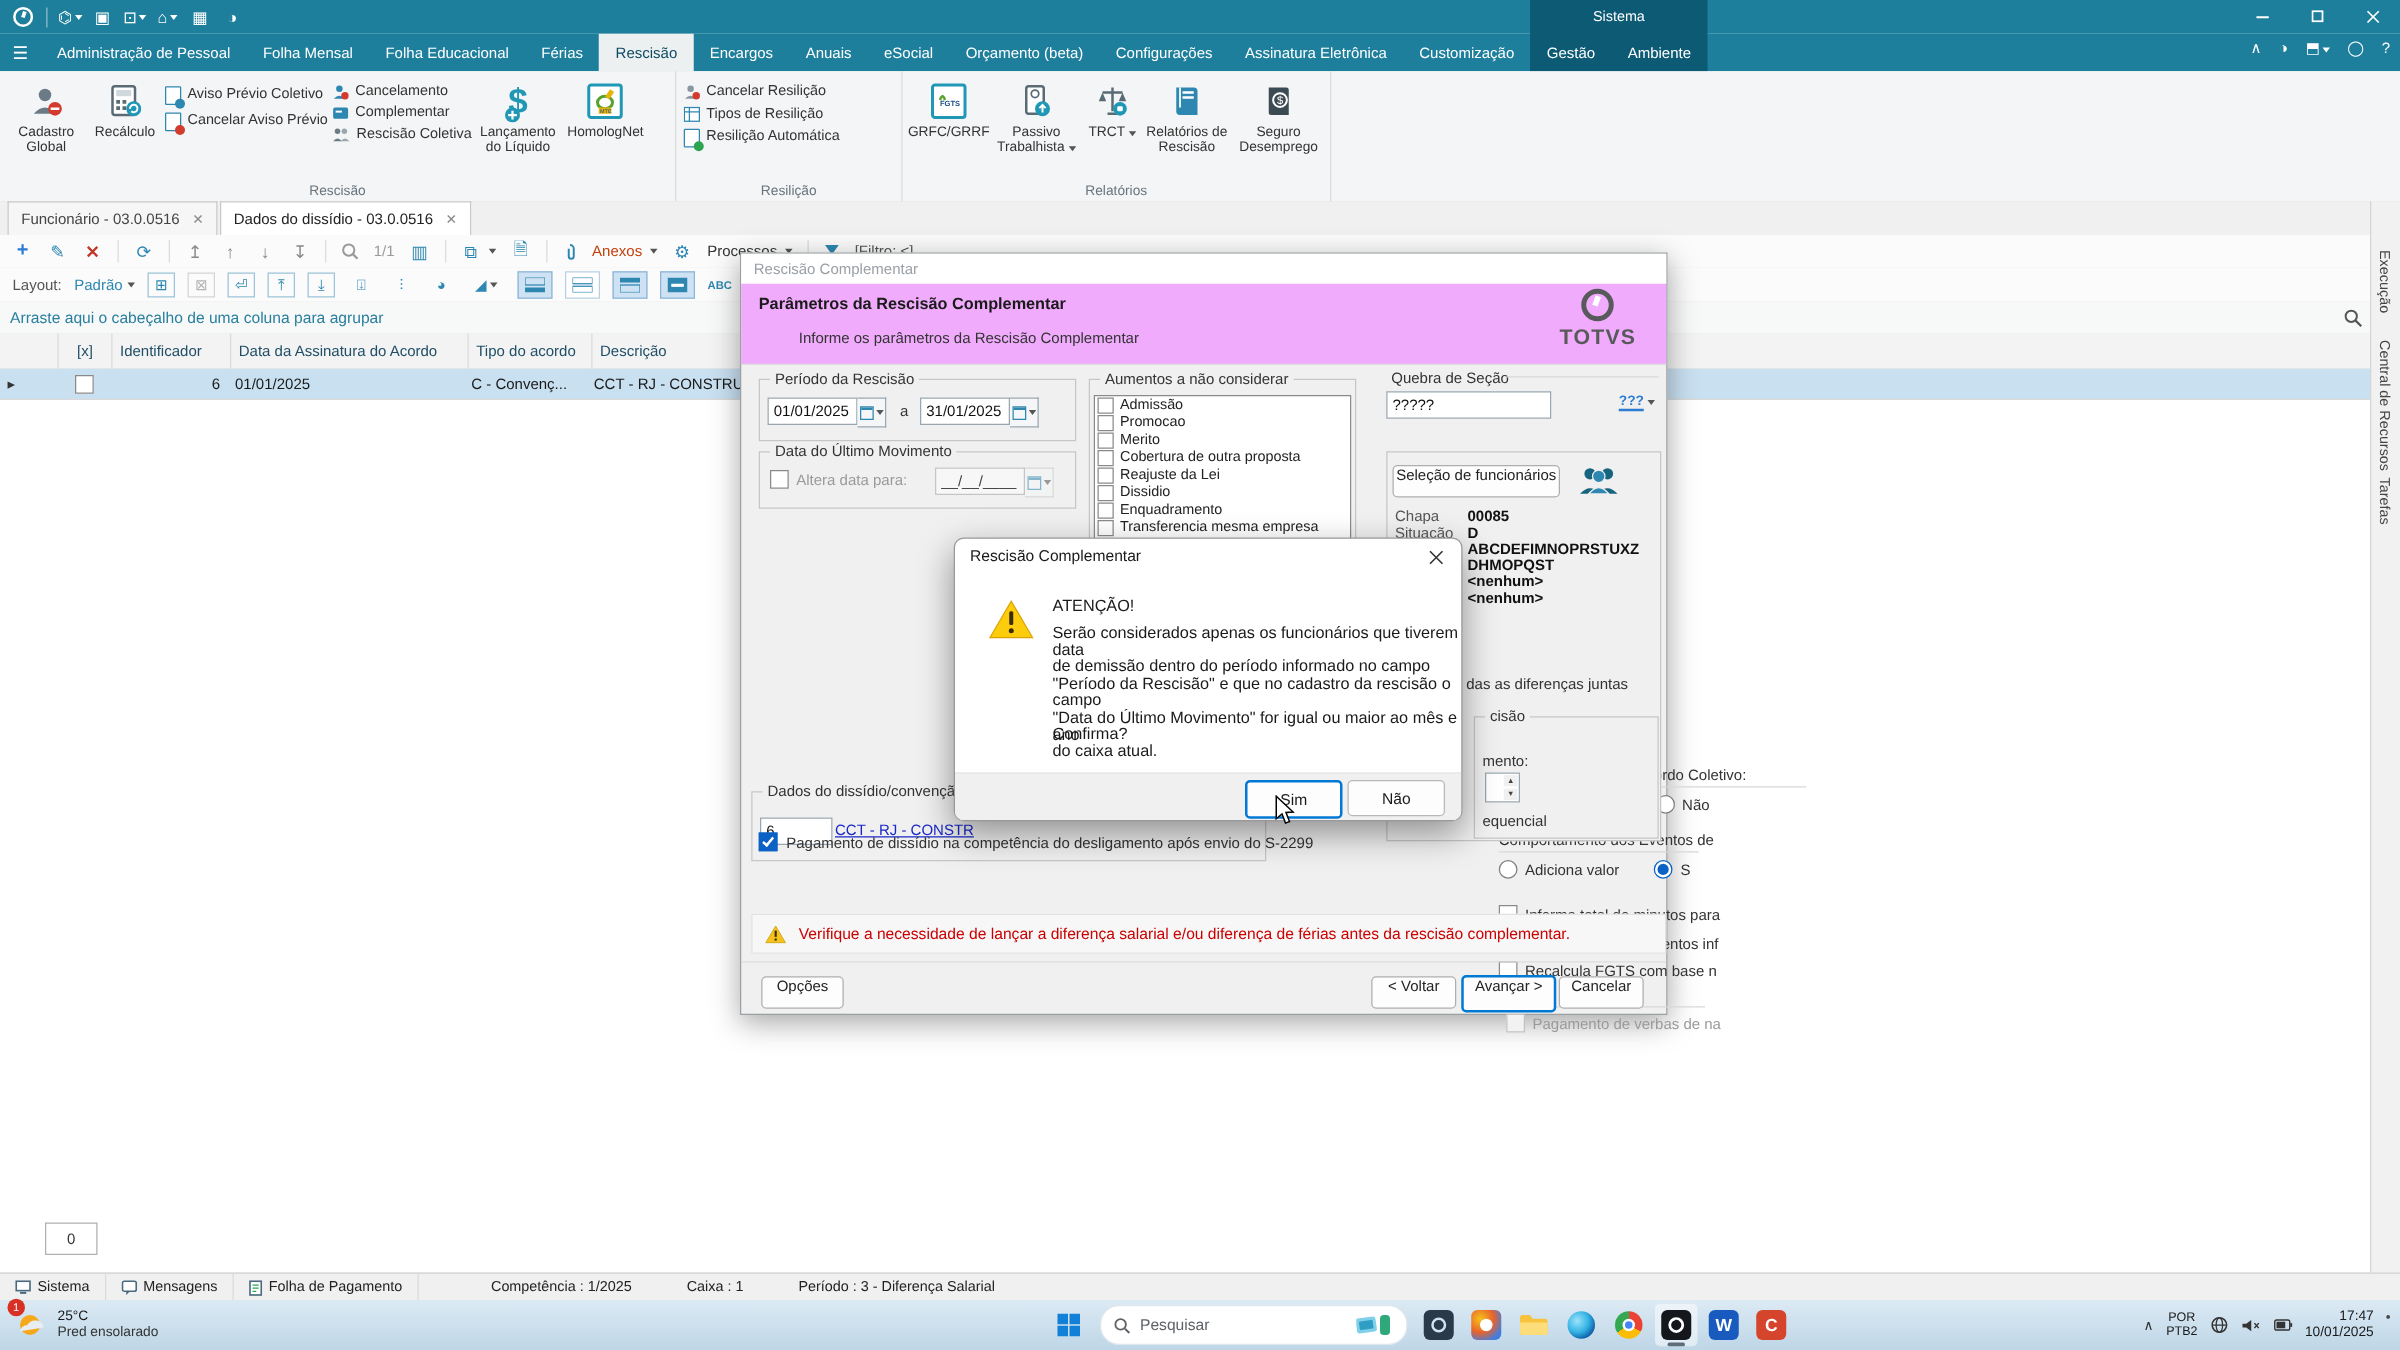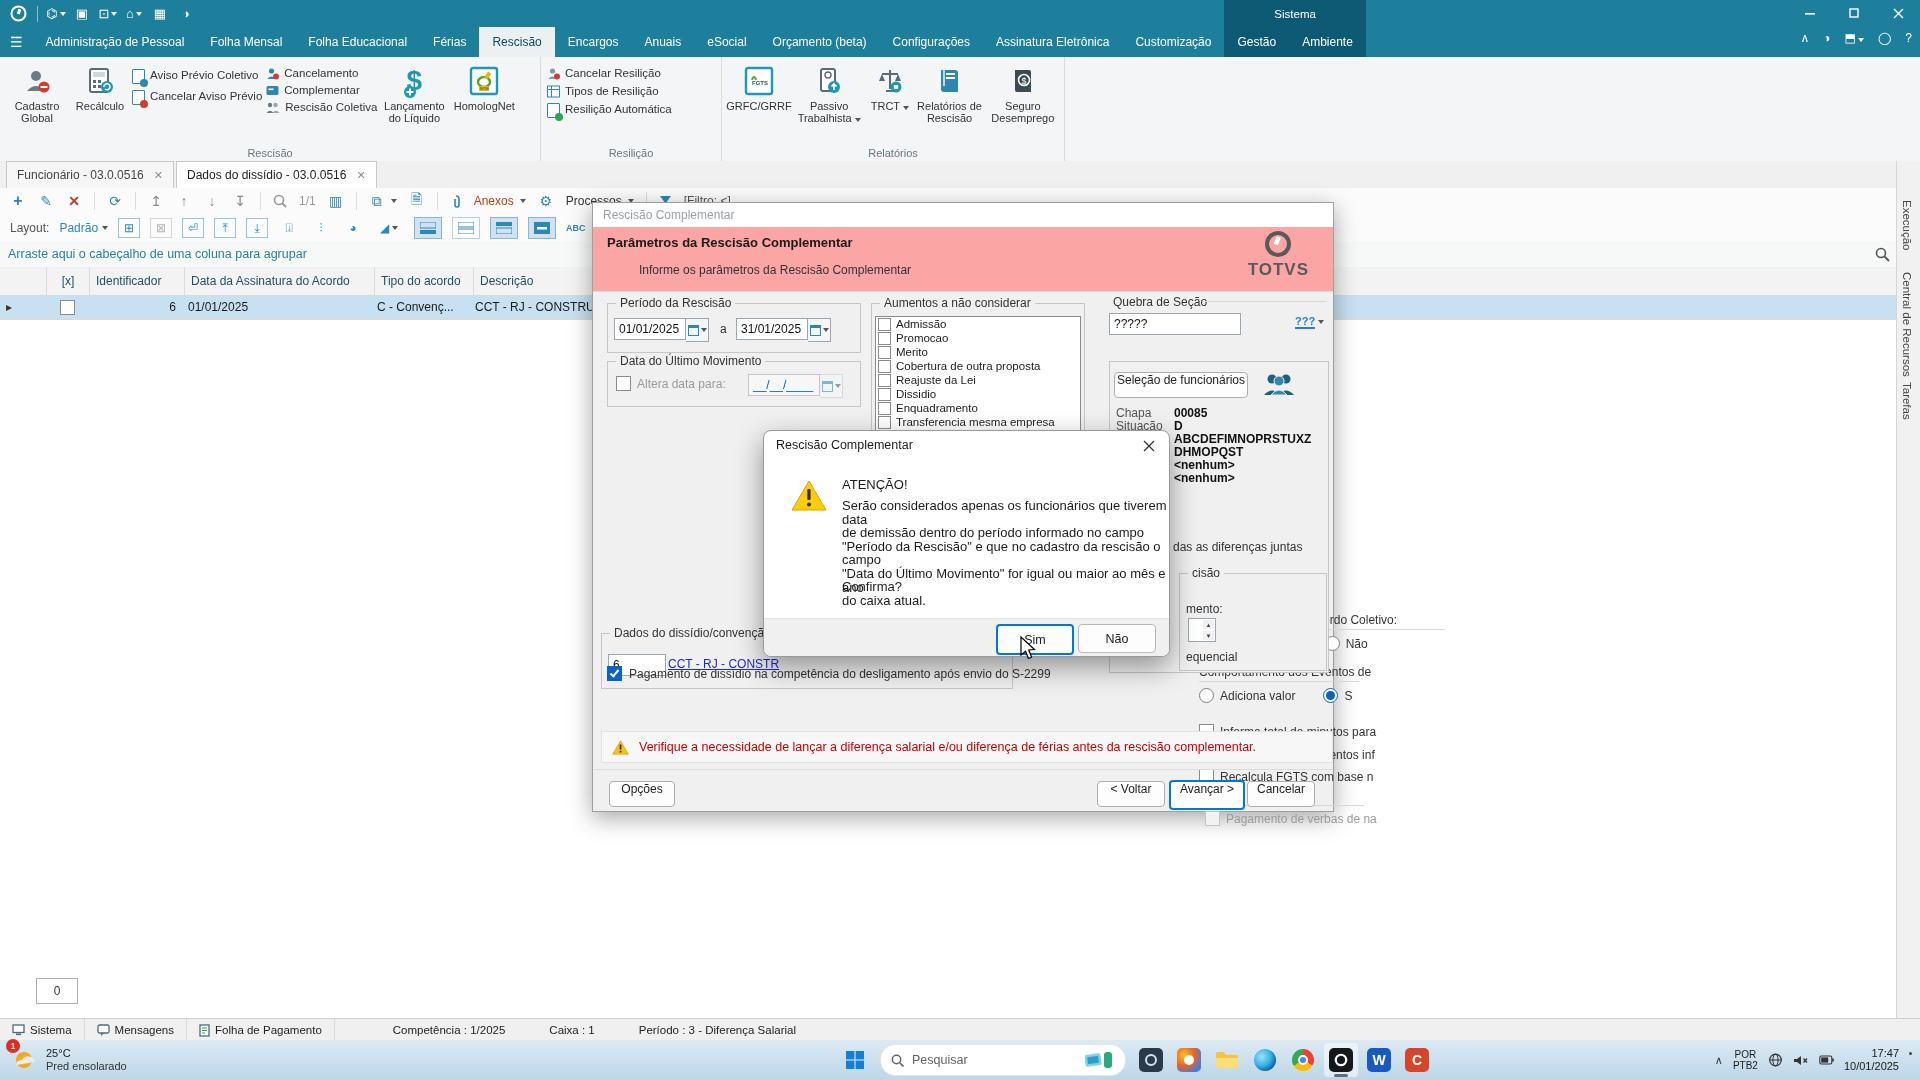--- a/index.html
+++ b/index.html
@@ -60,21 +60,21 @@
   .cb.dis{border-color:#c3c3c3;background:#f2f2f2}
   .rd{width:13px;height:13px;border:1px solid #7f7f7f;border-radius:50%;background:#fff;display:inline-block;flex:none}
   .rd.sel{border-color:#0b62c4;position:relative}
   .rd.sel::after{content:"";position:absolute;inset:2px;background:#0b62c4;border-radius:50%}
   
   .vstrip{left:1896px;top:161px;width:24px;height:857px;background:#f1f1f1;border-left:1px solid #d5d5d5}
   .vtab{writing-mode:vertical-rl;font-size:11.5px;color:#444;position:absolute;left:5px;white-space:nowrap}
   
   .dlg{left:592px;top:202px;width:740px;height:608px;background:#f0f0f0;border:1px solid #9aa0a3;box-shadow:0 6px 22px rgba(0,0,0,.35)}
   .dlg-title{height:24px;background:#fff;display:flex;align-items:center;padding-left:10px;color:#9aa0a6;font-size:12px}
-  .dlg-head{height:64px;background:#fca5a5;border-bottom:1px solid #dcdcdc;position:relative}
+  .dlg-head{height:64px;background:#f0abfc;border-bottom:1px solid #dcdcdc;position:relative}
   .gbox{position:absolute;border:1px solid #c6c6c6}
   .gbox>.glab{position:absolute;top:-8px;left:8px;background:#f0f0f0;padding:0 4px;font-size:12px;color:#333;white-space:nowrap}
   .field{background:#fff;border:1px solid #9aa7b0;display:flex;align-items:center;padding:0 4px;font-size:12px;color:#111}
   .calbtn{width:22px;border:1px solid #9aa7b0;border-left:none;background:#f4f6f7;display:flex;align-items:center;justify-content:center;gap:2px}
   .calgl{width:9px;height:9px;border:1px solid #2e87b0;background:
      linear-gradient(#2e87b0 2px,transparent 2px)}
   .lbl{font-size:12px;color:#333;white-space:nowrap}
   .lbl.dis{color:#9a9a9a}
   .listbox{background:#fff;border:1px solid #8a8a8a;overflow:hidden}
   .li{display:flex;align-items:center;gap:5px;height:14px;padding-left:2px;font-size:11.5px;color:#222;white-space:nowrap}
@@ -507,21 +507,21 @@
     </div>
   </div>
 
   <div class="gbox" style="left:14px;top:158px;width:252px;height:44px">
     <span class="glab">Data do Último Movimento</span>
     <div style="position:absolute;left:8px;top:14px;display:flex;align-items:center;gap:6px">
       <span class="cb"></span>
       <span class="lbl dis">Altera data para:</span>
     </div>
     <div style="position:absolute;left:140px;top:12px;display:flex">
-      <div class="field" style="width:62px;height:20px;color:#0369a1;background:#f7f7f7;border-color:#c5c5c5">__/__/____</div>
+      <div class="field" style="width:62px;height:20px;color:#404040;background:#f7f7f7;border-color:#c5c5c5">__/__/____</div>
       <div class="calbtn" style="height:22px;border-color:#c5c5c5;opacity:.55">
           <span class="calgl"></span>
           <span class="chevd"></span>
         </div>
     </div>
   </div>
 
   <div class="abs" style="left:606px;top:410px;width:250px">
     <div class="lbl" style="border-top:0">Dissídio/Convenção/Acordo Coletivo:</div>
     <div style="height:1px;background:#d7d7d7;margin-top:2px;width:246px"></div>

